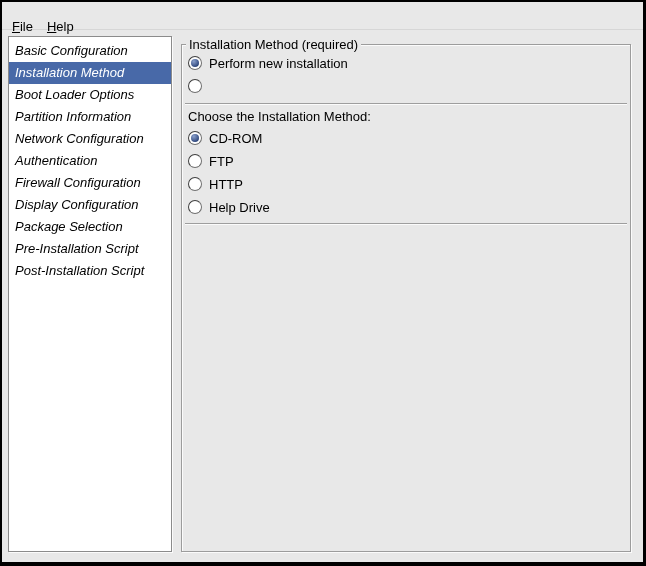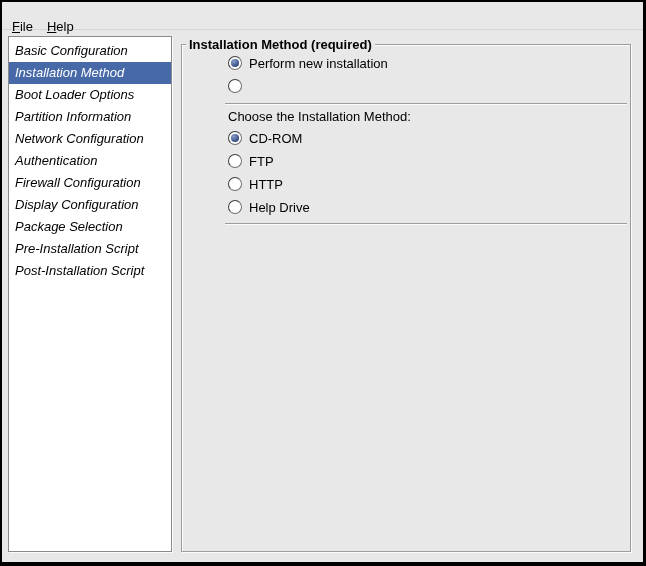--- a/index.html
+++ b/index.html
@@ -46,23 +46,23 @@
   
   .frame {
     position: absolute; left: 181px; top: 44px; width: 450px; height: 508px;
     box-sizing: border-box;
     border: 1px solid #9c9c9c;
     box-shadow: inset 1px 1px 0 #fbfbfb, 1px 1px 0 #fbfbfb;
   }
   .frame-title {
     position: absolute; top: -8px; left: 4px;
     background: var(--window-bg, #e8e8e8);
-    padding: 0 3px; height: 16px; line-height: 16px; white-space: nowrap; font-weight: bold;
+    padding: 0 3px; height: 16px; line-height: 16px; white-space: nowrap;
   }
-  .frame-content { padding: 7px 3px 8px 6px; margin-left: 40px; }
+  .frame-content { padding: 7px 3px 8px 6px; }
   .radio-row {
     display: flex; align-items: center; gap: 7px;
     height: 22px; margin-bottom: 1px; cursor: default;
   }
   .radio {
     flex: none; width: 14px; height: 14px; box-sizing: border-box;
     border-radius: 50%; background: #fff; position: relative;
     border: 1px solid;
     border-color: #3f3f3f #707070 #707070 #3f3f3f;
   }

